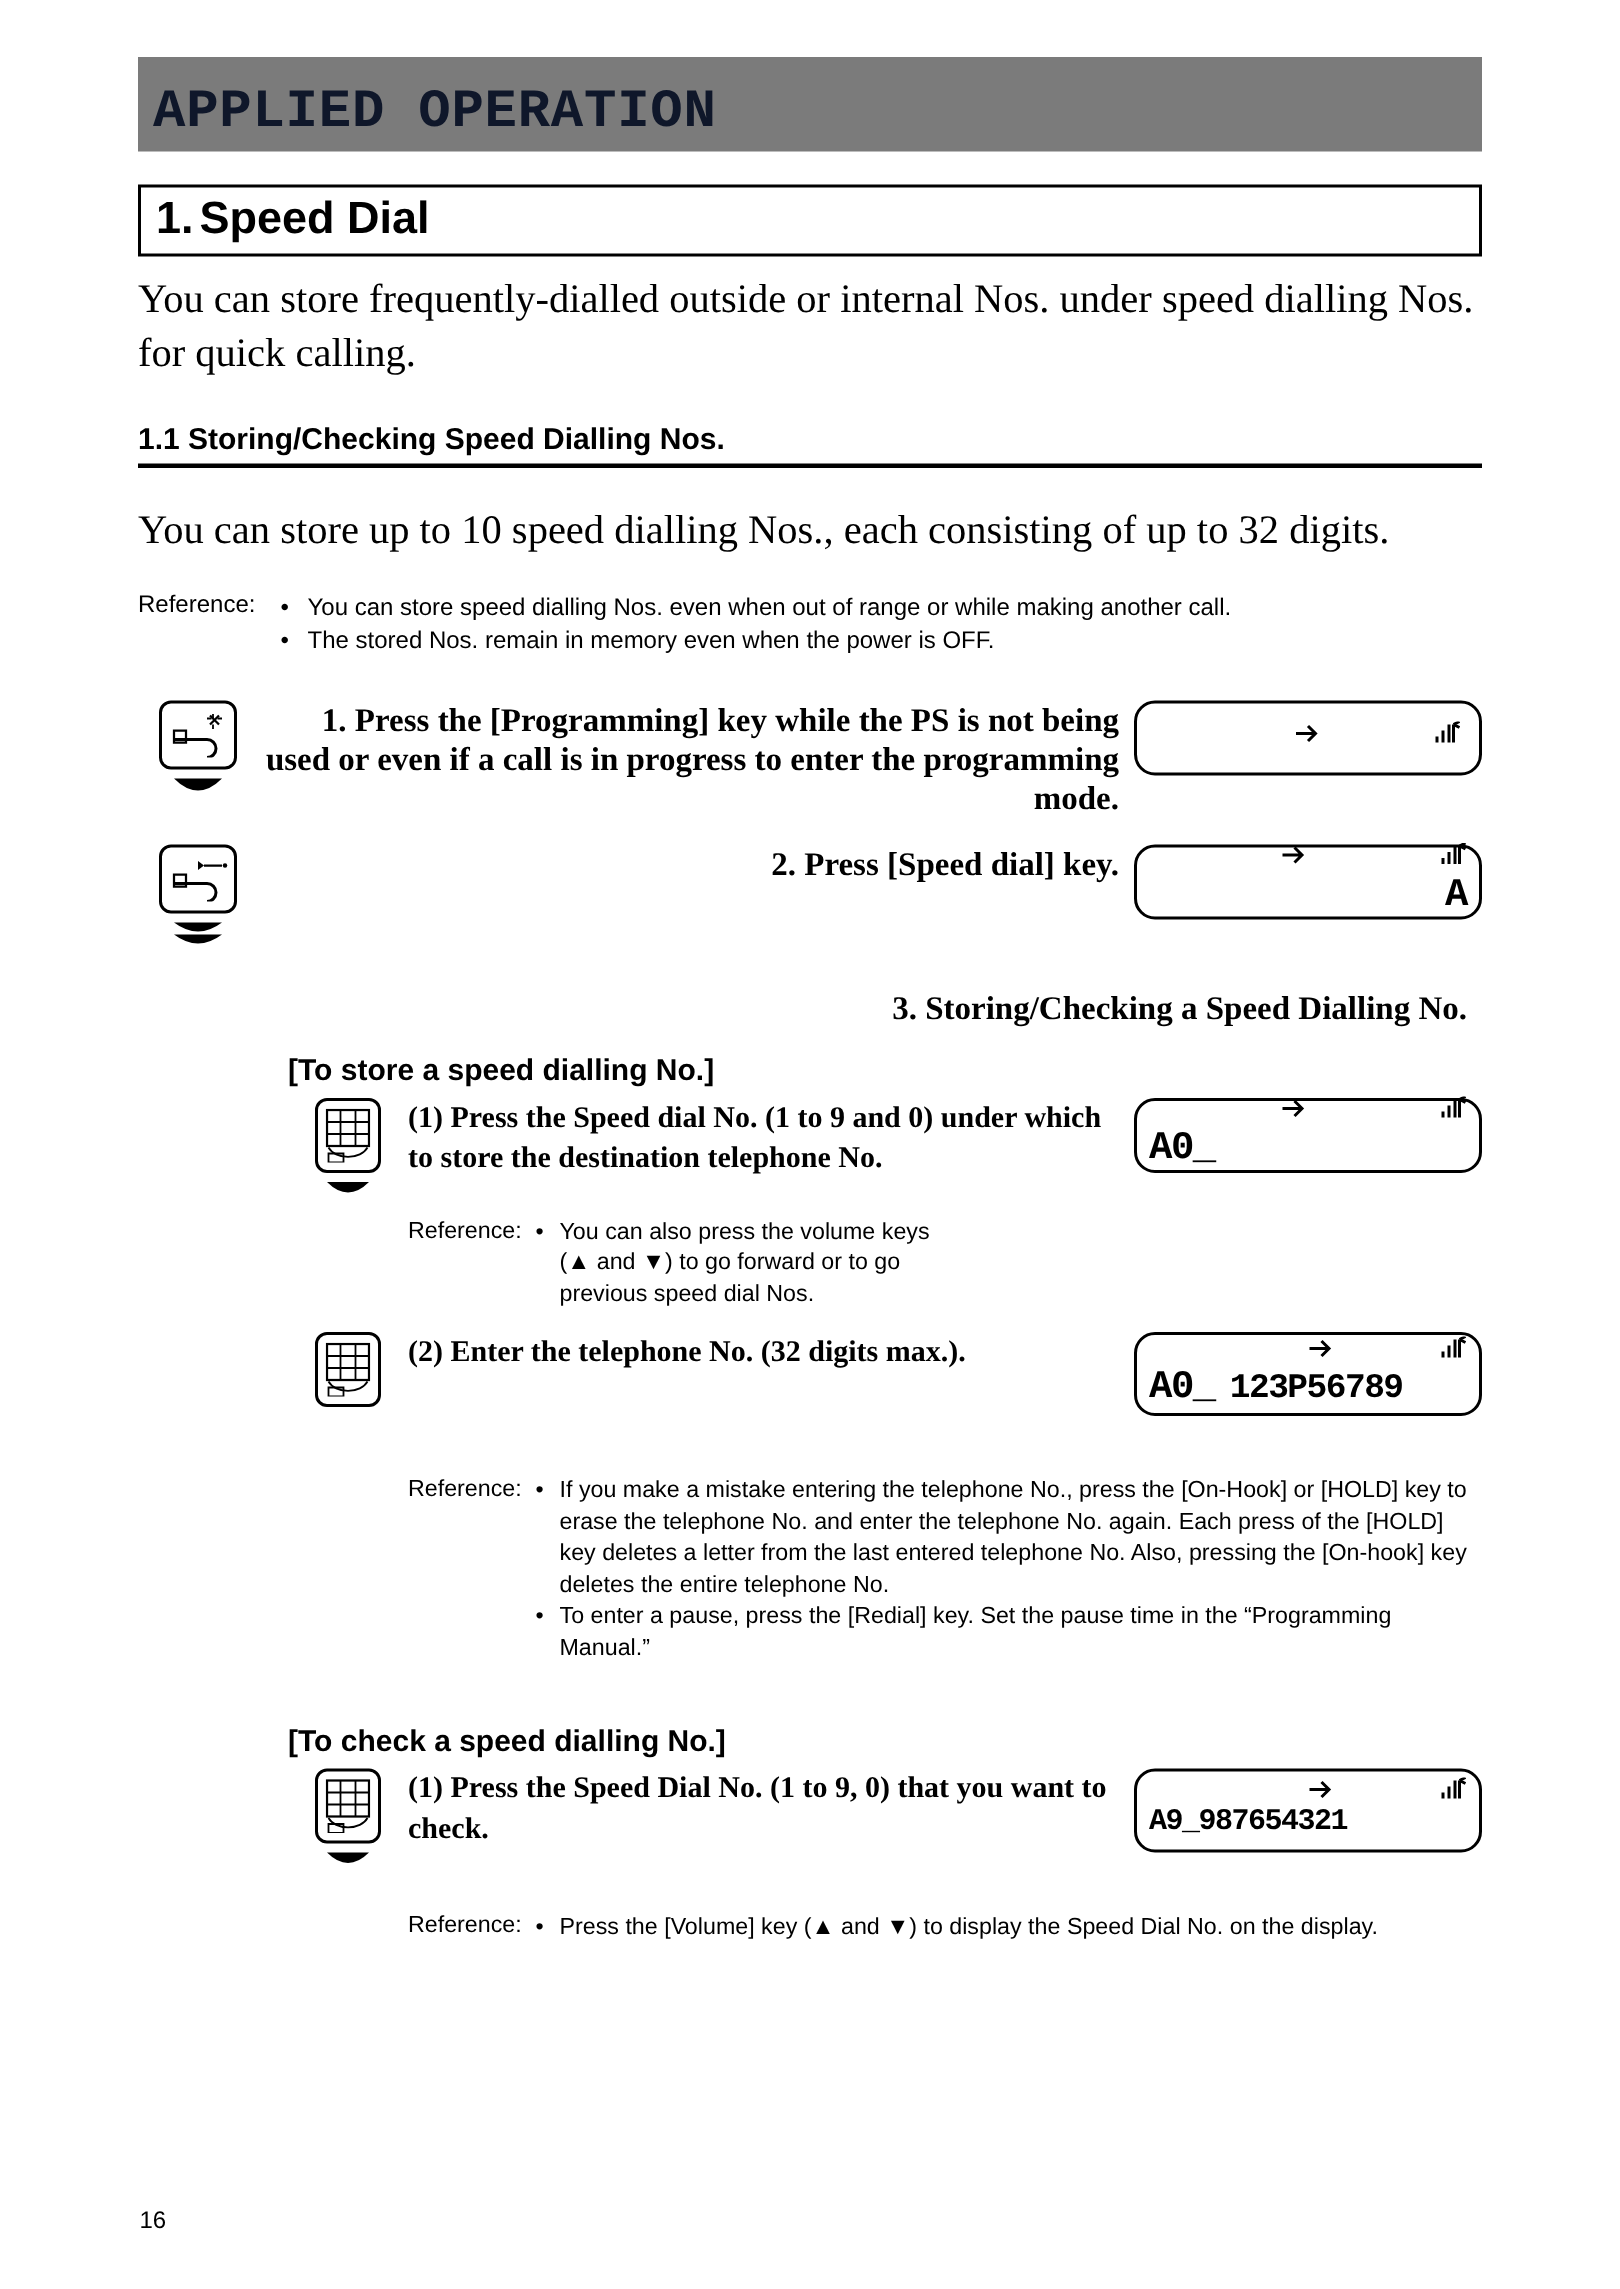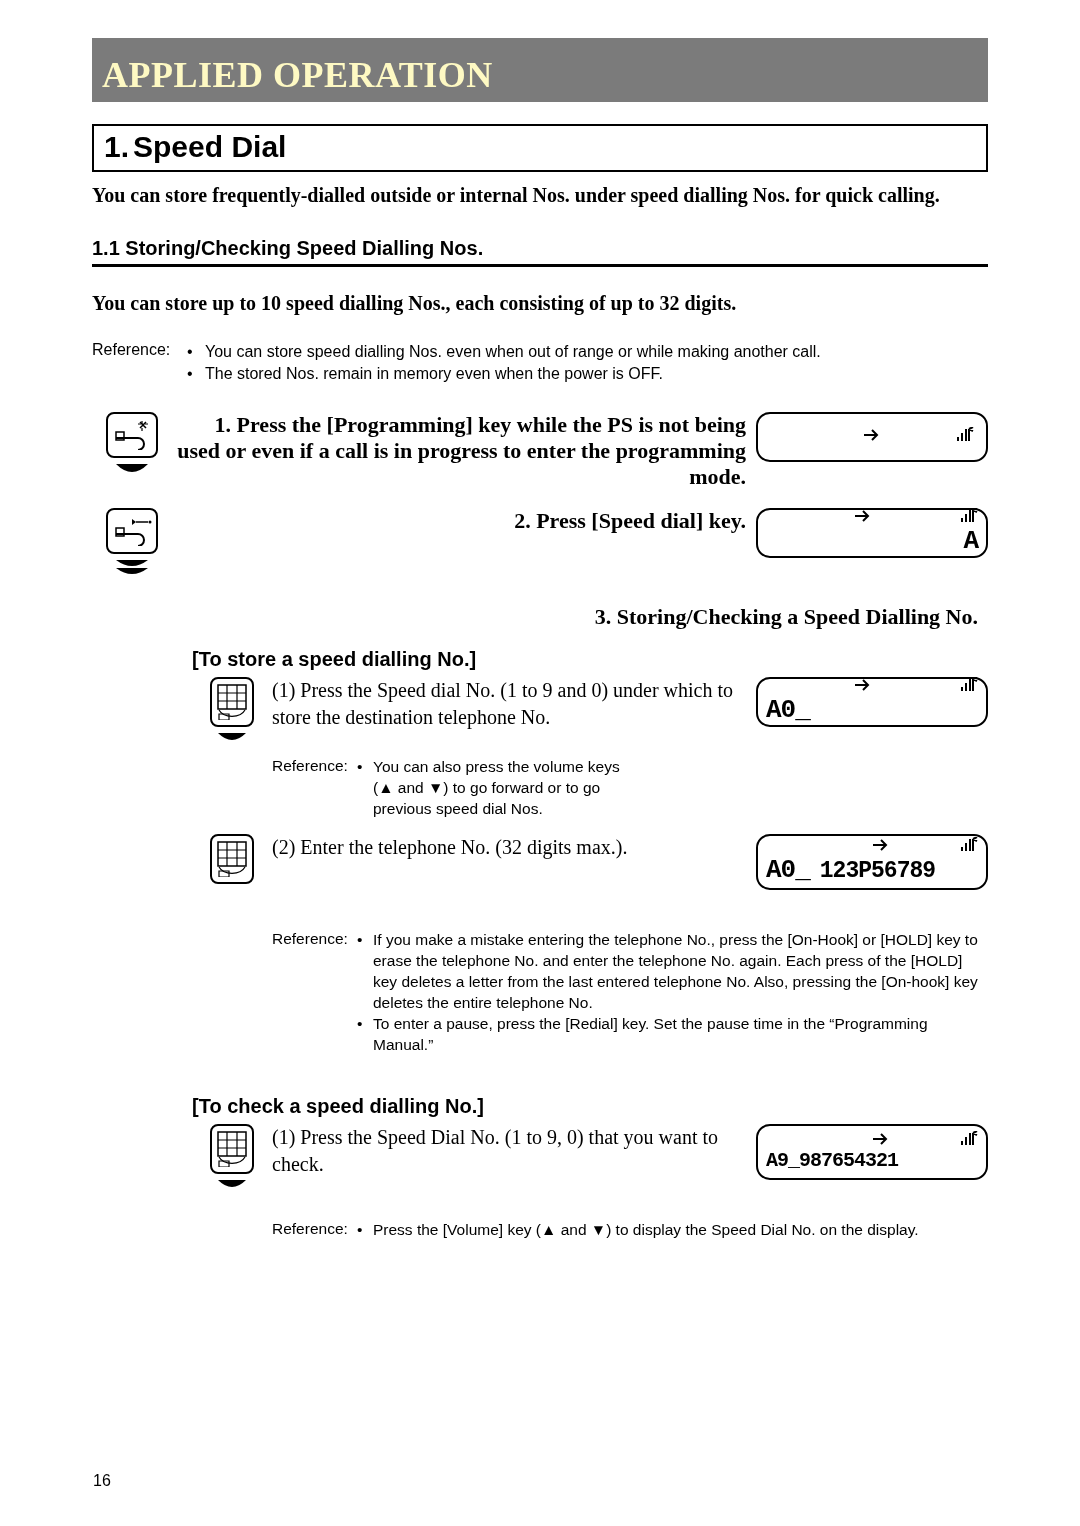--- a/index.html
+++ b/index.html
@@ -22,41 +22,40 @@
     background: #7b7b7b;
     height: 14px;
     width: 100%;
   }
   .title-bar {
     background: #7b7b7b;
     width: 100%;
     padding: 2px 0 6px 10px;
   }
   .title-bar-text {
-    font-family: Liberation Serif, serif;
+    font-family: Liberation Mono, monospace;
     font-weight: 700;
     font-size: 36px;
-    color: #fef9c3;
+    color: #0f172a;
     letter-spacing: 0.5px;
   }
   .section-box {
     border: 2px solid #000;
     margin-top: 22px;
     padding: 4px 10px 6px 10px;
   }
   .section-title {
     font-family: Arial, Helvetica, sans-serif;
     font-weight: 700;
     font-size: 30px;
   }
   .para {
-    font-size: 20px;
+    font-size: 27px;
     line-height: 1.35;
     margin-top: 10px;
-    font-weight: bold;
   }
   .subsection-title {
     font-family: Arial, Helvetica, sans-serif;
     font-weight: 700;
     font-size: 20px;
     margin-top: 28px;
   }
   .thick-hr {
     border: none;
     border-top: 3px solid #000;
@@ -167,20 +166,21 @@
     width: 44px; height: 50px;
     border: 2px solid #000; border-radius: 8px;
     display: flex; align-items: center; justify-content: center;
     background: #fff;
   }
   .sub-step .txtcol {
     flex: 1;
     font-size: 20px;
     padding-right: 16px;
     line-height: 1.35;
+    font-weight: bold;
   }
   .inner-ref {
     font-family: Arial, Helvetica, sans-serif;
     font-size: 15.5px;
     margin-top: 12px;
     display: flex;
     margin-left: 80px;
   }
   .inner-ref .rl { width: 85px; flex-shrink: 0; }
   .inner-ref .rb { flex: 1; line-height: 1.35; }

